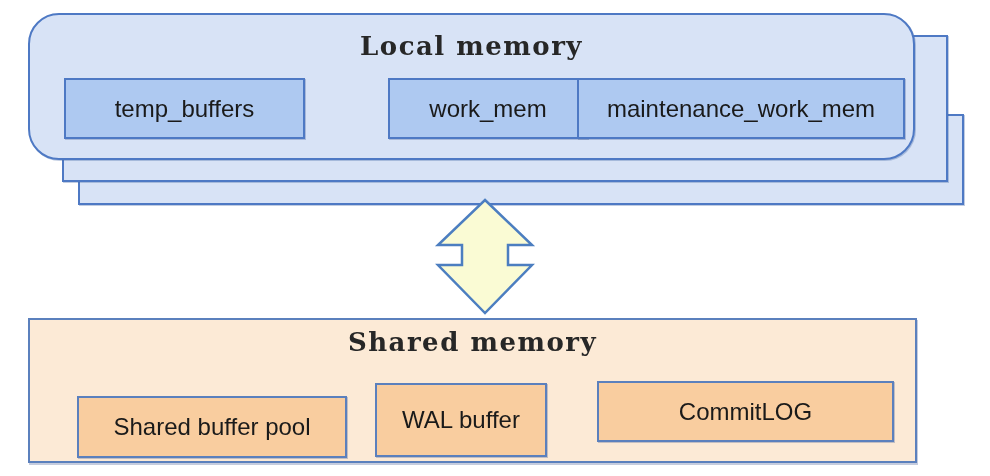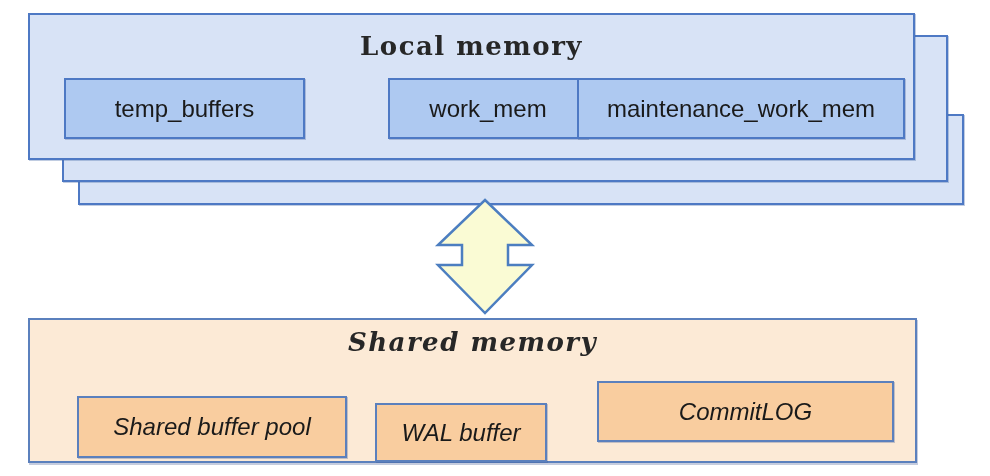--- a/index.html
+++ b/index.html
@@ -20,27 +20,26 @@
     position:relative;
     width:990px;height:476px;
     background:#ffffff;
     overflow:hidden;
     font-family:"Liberation Sans","DejaVu Sans",sans-serif;
   }
   .panel{position:absolute;border:2px solid var(--blue_border);}
   .blue-panel{background:var(--local_fill);box-shadow:1px 1px 0 rgba(74,110,170,.35);}
   .stack-layer-3{left:78px;top:114px;width:886px;height:91px;}
   .stack-layer-2{left:62px;top:35px;width:886px;height:147px;}
-  .local-front{left:28px;top:13px;width:887px;height:147px;}
+  .local-front{left:28px;top:13px;width:887px;height:147px;border-radius:31px;}
   .shared-panel{
     left:28px;top:318px;width:889px;height:145px;
     background:var(--shared_fill);
     border:2px solid var(--shared_border);
     box-shadow:1px 2px 0 rgba(90,110,160,.35);
-    font-style:italic;
   }
   .group-title{
     position:absolute;left:0;right:0;text-align:center;
     transform:translateY(-50%);
     font-family:"DejaVu Serif","Liberation Serif",serif;
     font-weight:700;font-size:26px;letter-spacing:1.5px;
     color:var(--title_color);
     white-space:nowrap;
   }
   .local-front .group-title{top:31px;}
@@ -59,21 +58,21 @@
   }
   .orange-item{
     background:var(--shared_item_fill);
     border:2px solid var(--shared_border);
     box-shadow:1px 1px 0 rgba(60,90,150,.3);
   }
   .item-temp{left:34px;top:63px;width:241px;height:61px;justify-content:center;}
   .item-work{left:310px;top:63px;width:200px;height:61px;margin-left:48px;}
   .item-maint{left:547px;top:63px;width:328px;height:61px;}
   .item-sbp{left:47px;top:76px;width:270px;height:62px;}
-  .item-wal{left:345px;top:63px;width:172px;height:59px;margin-top:20px;}
+  .item-wal{left:345px;top:63px;width:172px;height:74px;}
   .item-clog{left:567px;top:61px;width:297px;height:61px;flex-direction:column;}
   .arrow-svg{position:absolute;left:428px;top:194px;width:114px;height:125px;}
 </style>
 </head>
 <body>
 
 <div class="stage">
 
   <div class="panel blue-panel stack-layer-3"></div>
   <div class="panel blue-panel stack-layer-2"></div>

